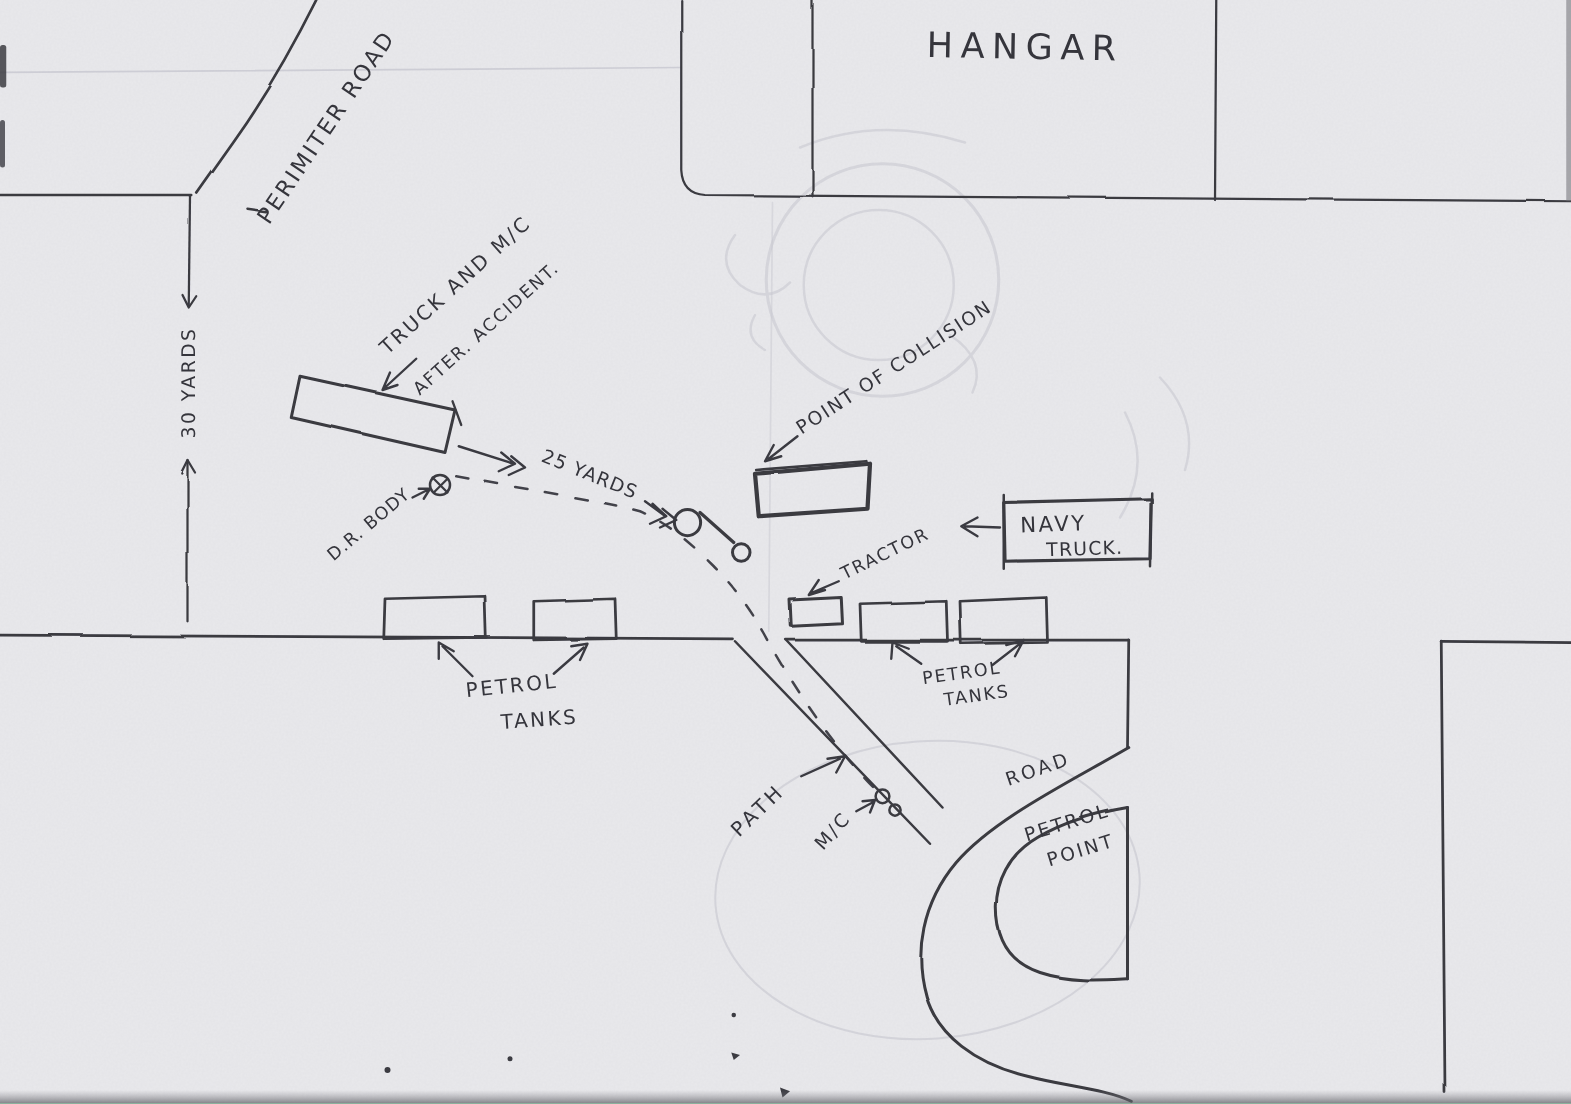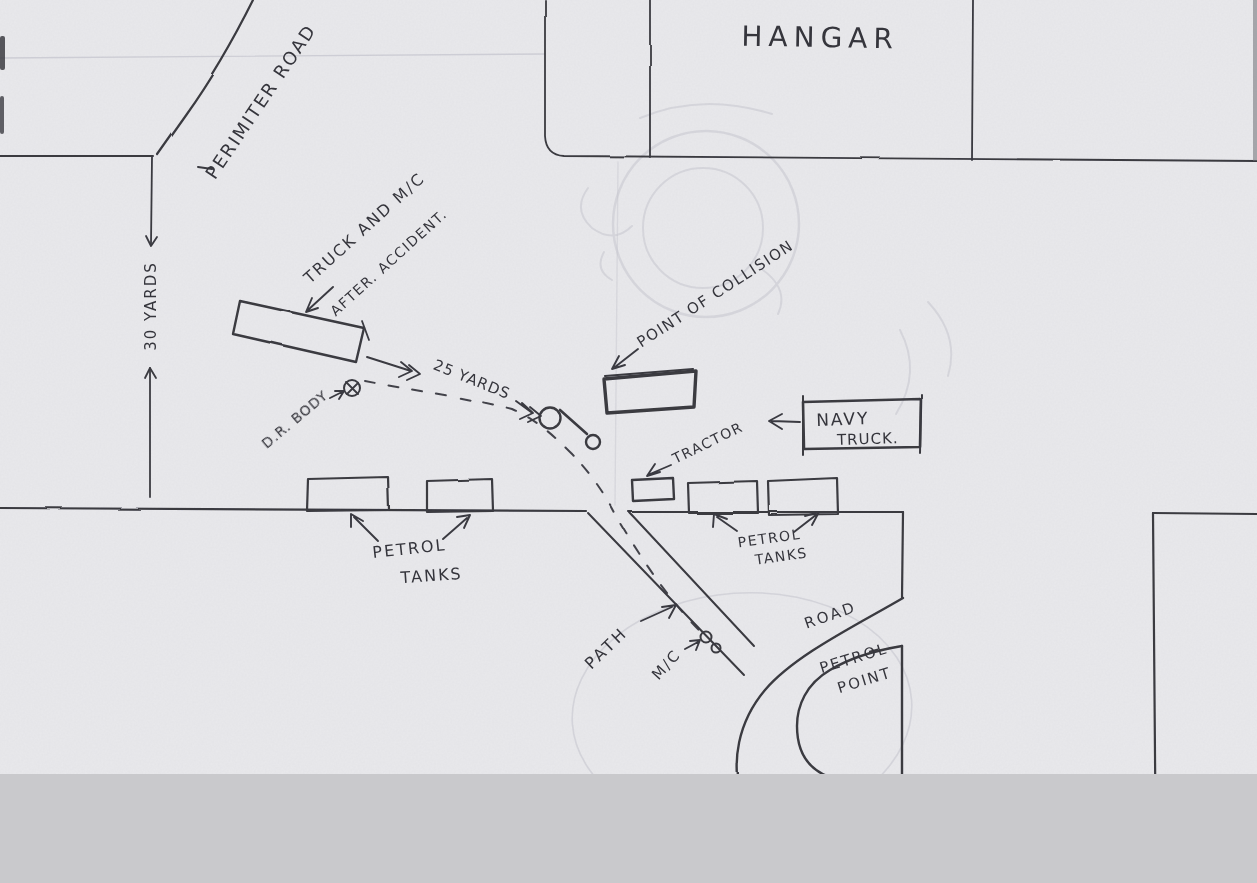--- a/index.html
+++ b/index.html
@@ -1,16 +1,16 @@
 <!DOCTYPE html>
 <html><head>
 <meta charset="utf-8">
 <style>
   html,body{margin:0;padding:0;background:#c9c9cc;}
-  #stage{position:relative;width:1257px;height:774px;overflow:hidden;
+  #stage{position:relative;width:1257px;height:883px;overflow:hidden;
          background:#22c55e;font-family:"DejaVu Sans",sans-serif;}
   svg{display:block}
   .hw{fill:#35353c;font-family:"DejaVu Sans",sans-serif;font-weight:500;}
   .ink{stroke:#3a3a41;fill:none;stroke-linecap:round;stroke-linejoin:round;}
   .faint{stroke:#c7c7cf;fill:none;stroke-linecap:round;}
 </style>
 </head>
 <body>
 
 <div id="stage">

